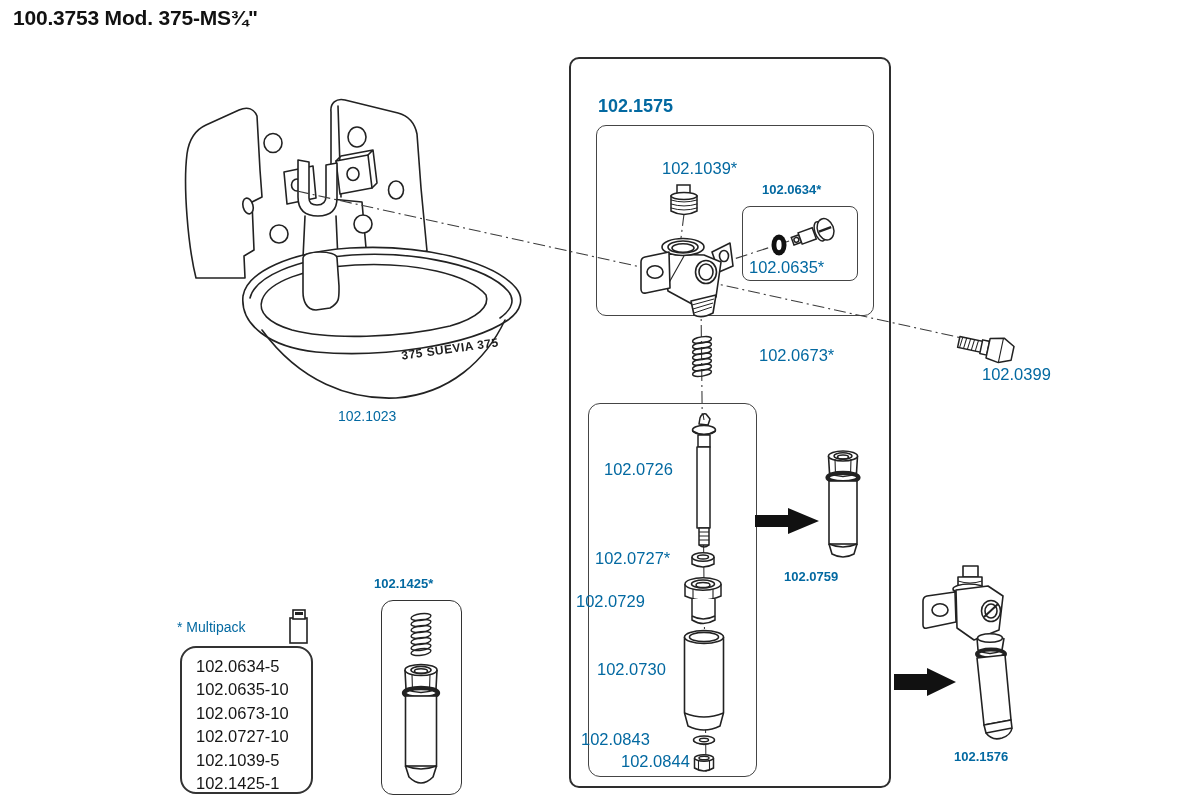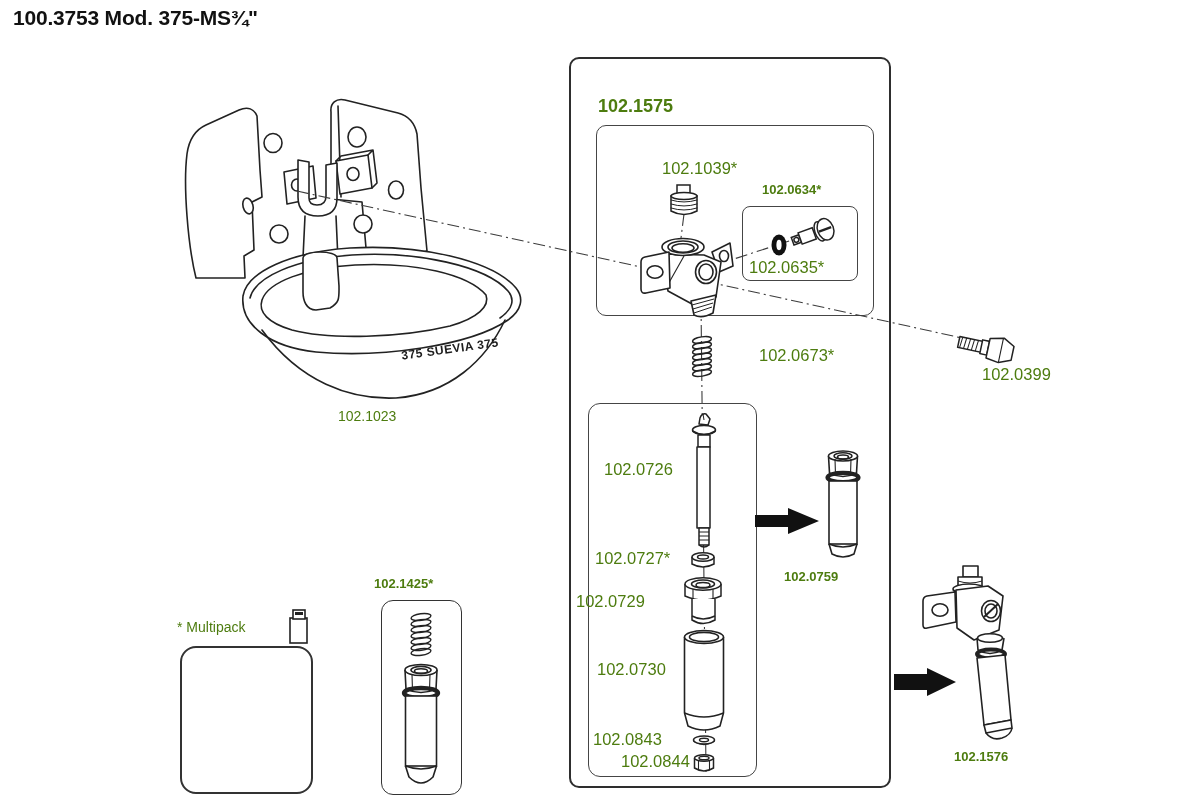--- a/index.html
+++ b/index.html
@@ -1,18 +1,18 @@
 <!DOCTYPE html>
 <html><head>
 <meta charset="utf-8">
 <style>
   html,body{margin:0;padding:0;background:#ffffff;}
   #page{position:relative;width:1186px;height:808px;background:#fff;overflow:hidden;
         font-family:"Liberation Sans",sans-serif;color:#161616;}
-  .lbl{position:absolute;font-size:16.5px;color:#4d7c0f;white-space:nowrap;line-height:1;}
+  .lbl{position:absolute;font-size:16.5px;color:#0369a1;white-space:nowrap;line-height:1;}
   .lbl.b{font-weight:700;font-size:13px;}
   #title{position:absolute;left:13px;top:6px;font-size:21px;font-weight:700;letter-spacing:-.2px;color:#111;}
   .box{position:absolute;border:2px solid #2e2e2e;border-radius:10px;background:transparent;}
   .box.inner{border-width:1.8px;border-color:#454545;}
   #bigbox{left:569px;top:57px;width:318px;height:727px;}
   #box1575{left:596px;top:125px;width:276px;height:189px;}
   #box0634{left:742px;top:206px;width:114px;height:73px;border-radius:8px;}
   #box-insert{left:588px;top:403px;width:167px;height:372px;border-radius:12px;}
   #box-multipack{left:180px;top:646px;width:129px;height:144px;border-radius:16px;border-color:#333;}
   #box-kit{left:381px;top:600px;width:79px;height:193px;border-radius:12px;border-color:#333;}
@@ -243,24 +243,32 @@
 
   <div class="lbl b" style="left:598px;top:97px;font-size:18px">102.1575</div>
   <div class="lbl" style="left:662px;top:160px">102.1039*</div>
   <div class="lbl b" style="left:762px;top:183px">102.0634*</div>
   <div class="lbl" style="left:749px;top:259px">102.0635*</div>
   <div class="lbl" style="left:759px;top:347px">102.0673*</div>
   <div class="lbl" style="left:604px;top:461px">102.0726</div>
   <div class="lbl" style="left:595px;top:550px">102.0727*</div>
   <div class="lbl" style="left:576px;top:593px">102.0729</div>
   <div class="lbl" style="left:597px;top:661px">102.0730</div>
-  <div class="lbl" style="left:593px;top:731px">102.0843</div>
+  <div class="lbl" style="left:581px;top:731px">102.0843</div>
   <div class="lbl" style="left:621px;top:753px">102.0844</div>
   <div class="lbl b" style="left:784px;top:570px">102.0759</div>
   <div class="lbl" style="left:982px;top:366px">102.0399</div>
   <div class="lbl b" style="left:954px;top:750px">102.1576</div>
   <div class="lbl" style="left:338px;top:409px;font-size:14px">102.1023</div>
   <div class="lbl" style="left:177px;top:620px;font-size:14px">* Multipack</div>
   <div class="lbl b" style="left:374px;top:577px">102.1425*</div>
   <div id="engraving">375 SUEVIA 375</div>
 
+  <div id="mp-list">
+    <div>102.0634-5</div>
+    <div>102.0635-10</div>
+    <div>102.0673-10</div>
+    <div>102.0727-10</div>
+    <div>102.1039-5</div>
+    <div>102.1425-1</div>
+  </div>
 
 </div>
 
 </body></html>

